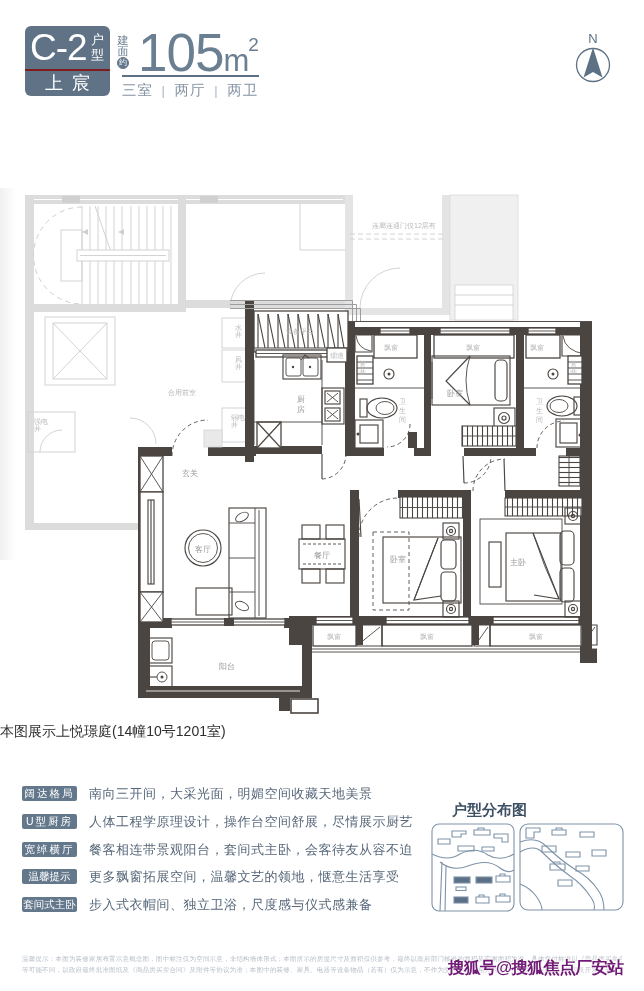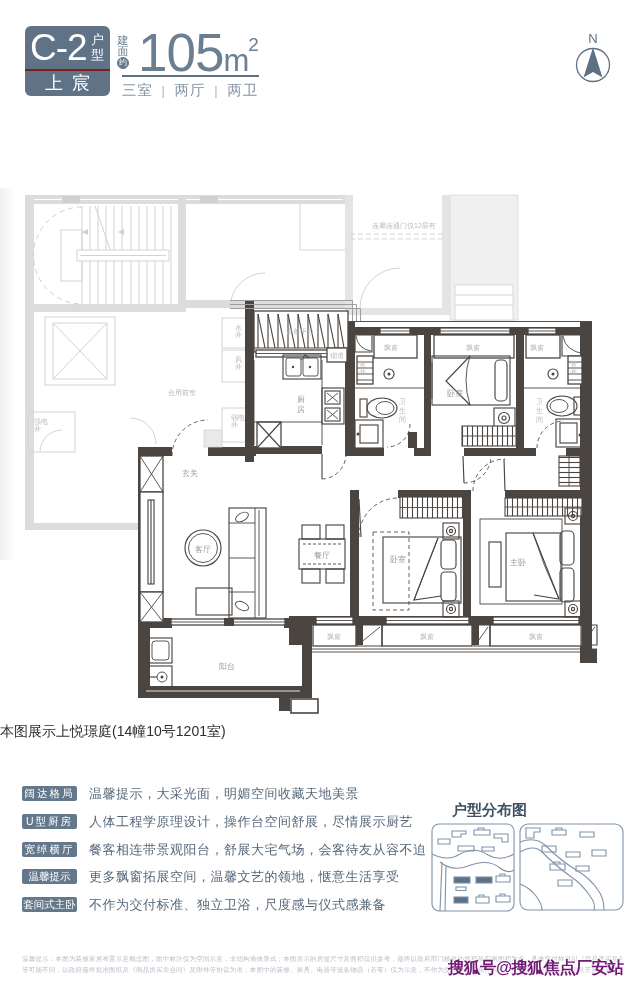--- a/index.html
+++ b/index.html
@@ -436,37 +436,37 @@
     <text x="327" y="449" class="lbl2">飘窗</text>
     <text x="420" y="449" class="lbl2">飘窗</text>
     <text x="529" y="449" class="lbl2">飘窗</text>
     <text x="286" y="144" class="lbl2" font-size="7">设备平台</text>
   </svg>
 
   <div class="abs" id="cap">本图展示上悦璟庭(14幢10号1201室)</div>
 
   <div class="abs feat" id="ft1">
     <span class="tag tag4">阔达格局</span>
-    <span class="txt">温馨提示，大采光面，明媚空间收藏天地美景</span>
+    <span class="txt">南向三开间，大采光面，明媚空间收藏天地美景</span>
   </div>
   <div class="abs feat" id="ft2">
     <span class="tag tag4">U型厨房</span>
     <span class="txt">人体工程学原理设计，操作台空间舒展，尽情展示厨艺</span>
   </div>
   <div class="abs feat" id="ft3">
     <span class="tag tag4">宽绰横厅</span>
-    <span class="txt">餐客相连带景观阳台，舒展大宅气场，会客待友从容不迫</span>
+    <span class="txt">餐客相连带景观阳台，套间式主卧，会客待友从容不迫</span>
   </div>
   <div class="abs feat" id="ft4">
     <span class="tag tag5">温馨提示</span>
     <span class="txt">更多飘窗拓展空间，温馨文艺的领地，惬意生活享受</span>
   </div>
   <div class="abs feat" id="ft5">
     <span class="tag tag5">套间式主卧</span>
-    <span class="txt">不作为交付标准、独立卫浴，尺度感与仪式感兼备</span>
+    <span class="txt">步入式衣帽间、独立卫浴，尺度感与仪式感兼备</span>
   </div>
 
   <div class="abs" id="maptitle">户型分布图</div>
   <svg class="abs" style="left:430px;top:822px" width="195" height="92" viewBox="0 0 195 92">
     <g fill="none" stroke="#7e93a8" stroke-width="1.1">
       <rect x="2" y="2" width="82" height="87" rx="7"></rect>
       <path d="M2 32 Q18 40 30 32 Q45 24 58 33 Q70 40 84 32"></path>
       <path d="M10 40 Q22 50 38 44 Q58 36 70 46 Q78 52 84 48"></path>
       <path d="M12 40 L10 89"></path>
       <path d="M16 44 L15 89"></path>

